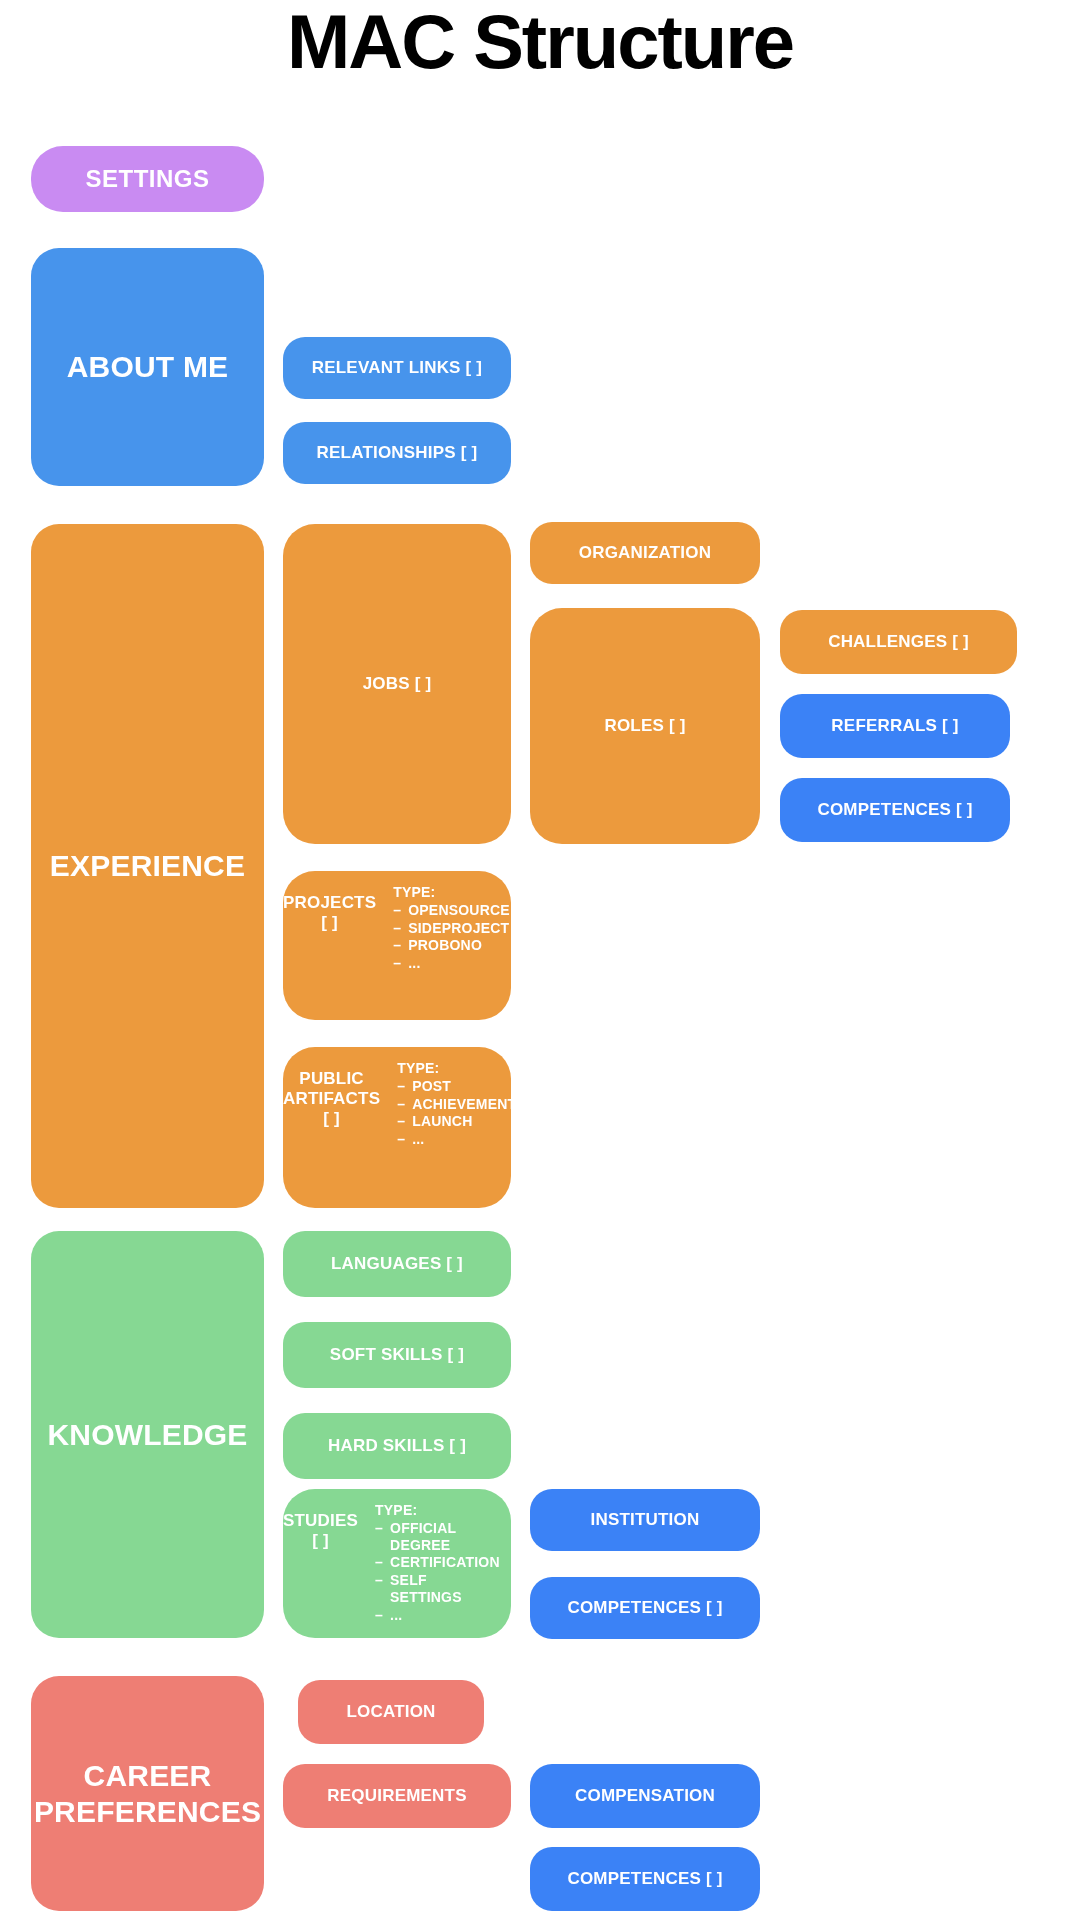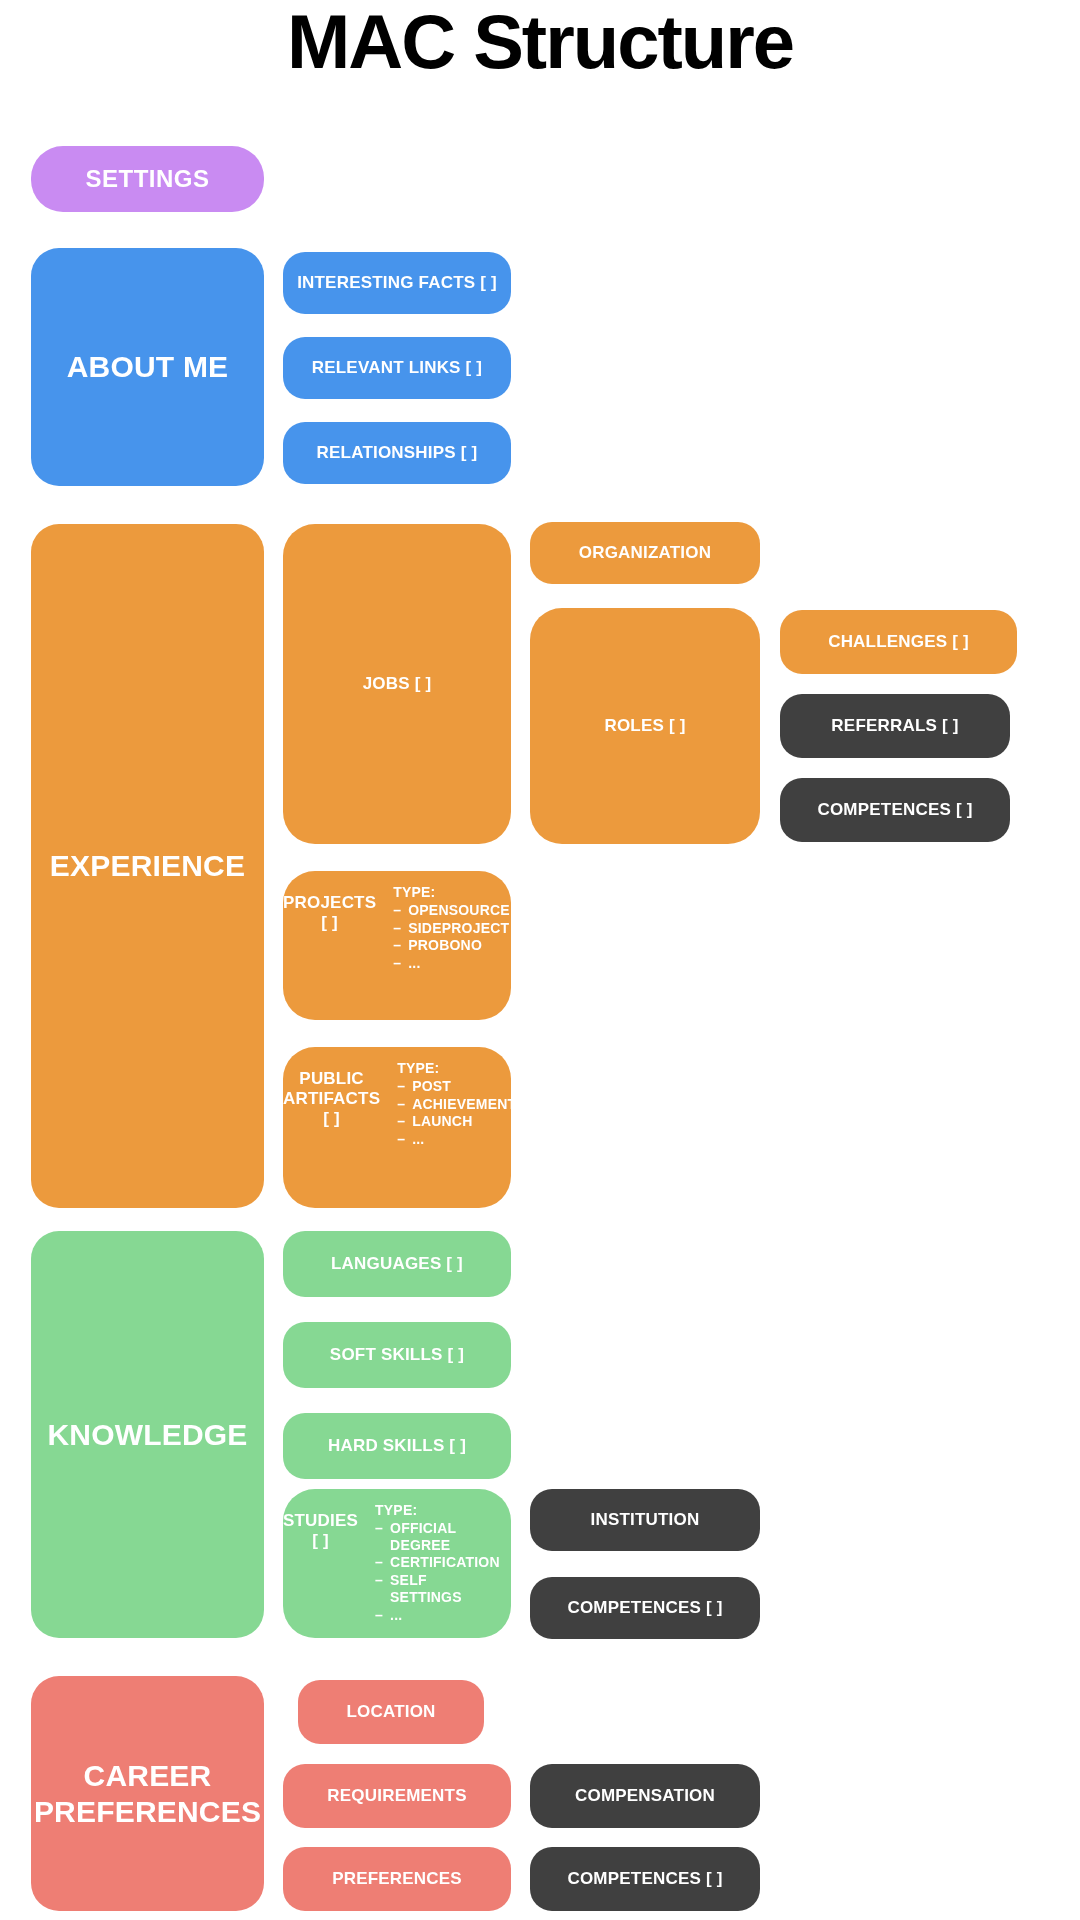--- a/index.html
+++ b/index.html
@@ -17,21 +17,21 @@
     color:#ffffff;font-weight:700;text-align:center;box-sizing:border-box;
   }
   .r-lg{border-radius:28px}
   .r-md{border-radius:32px}
   .r-sm{border-radius:22px}
   .purple{background:#C98BF2}
   .blue{background:#4794EC}
   .orange{background:#EC9A3D}
   .green{background:#86D893}
   .red{background:#EE7E74}
-  .gray{background:#404040}
+  .gray{background:#3b82f6}
   .main-label{font-size:30px;font-weight:800;line-height:1.18;letter-spacing:0.2px;padding:0 12px;}
   .settings-label{font-size:24px;font-weight:800;letter-spacing:0.5px;}
   .sub-label{font-size:17px;font-weight:700;letter-spacing:0.2px;padding:0 10px;}
   .detail{flex-direction:row;justify-content:flex-start;align-items:stretch;}
   .detail-title{margin-top:22px;font-size:17px;font-weight:700;text-align:center;letter-spacing:0.2px;}
   .type-list{
     margin:13px 12px 0 17px;text-align:left;font-size:14px;font-weight:700;
     line-height:1.2;display:flex;flex-direction:column;gap:1px;letter-spacing:0.2px;
   }
   .type-row{display:flex;gap:7px;}
@@ -74,23 +74,20 @@
 
   <div class="page-title">MAC Structure</div>
 
   <div class="block purple r-md" id="settings">
     <span class="settings-label">SETTINGS</span>
   </div>
 
   <div class="block blue r-lg" id="about-main">
     <span class="main-label">ABOUT ME</span>
   </div>
-  <div class="block blue r-sm" id="about-facts">
-    <span class="sub-label">INTERESTING FACTS [ ]</span>
-  </div>
   <div class="block blue r-sm" id="about-links">
     <span class="sub-label">RELEVANT LINKS [ ]</span>
   </div>
   <div class="block blue r-sm" id="about-relationships">
     <span class="sub-label">RELATIONSHIPS [ ]</span>
   </div>
 
   <div class="block orange r-lg" id="experience-main">
     <span class="main-label">EXPERIENCE</span>
   </div>
@@ -200,23 +197,20 @@
 
   <div class="block red r-lg" id="career-main">
     <span class="main-label">CAREER PREFERENCES</span>
   </div>
   <div class="block red r-sm" id="location">
     <span class="sub-label">LOCATION</span>
   </div>
   <div class="block red r-sm" id="requirements">
     <span class="sub-label">REQUIREMENTS</span>
   </div>
-  <div class="block red r-sm" id="preferences">
-    <span class="sub-label">PREFERENCES</span>
-  </div>
   <div class="block gray r-sm" id="compensation">
     <span class="sub-label">COMPENSATION</span>
   </div>
   <div class="block gray r-sm" id="competences-career">
     <span class="sub-label">COMPETENCES [ ]</span>
   </div>
 
 </div>
 
 </body></html>

